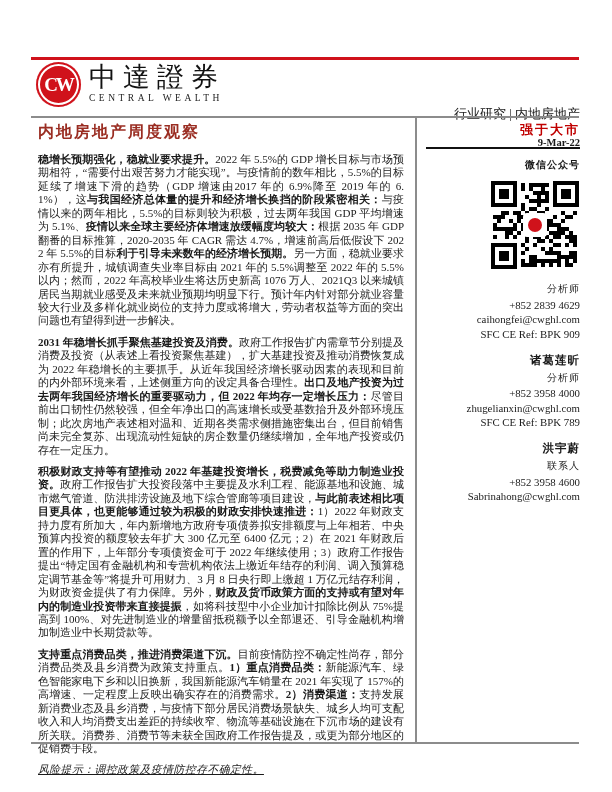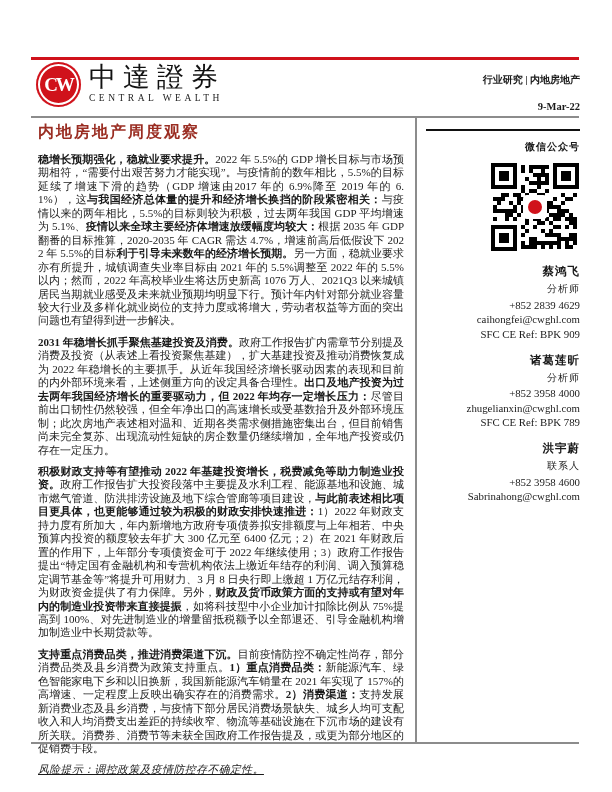--- a/index.html
+++ b/index.html
@@ -15,21 +15,21 @@
   .top-red-line{position:absolute;left:31px;top:57px;width:548px;height:3px;background:var(--brand-red);}
   .logo-wrap{position:absolute;left:36px;top:62px;display:flex;align-items:flex-start;}
   .logo-circle{width:45px;height:45px;border-radius:50%;background:var(--brand-red);
     box-shadow:inset 0 0 0 2px var(--brand-red), inset 0 0 0 4px #fff;
     display:flex;align-items:center;justify-content:center;}
   .logo-monogram{color:#fff;font-size:19px;font-weight:bold;letter-spacing:-2px;font-family:"Liberation Serif",serif;text-align:right;}
   .logo-text{margin-left:8px;}
   .logo-zh{font-size:27px;letter-spacing:7px;color:#111;line-height:30px;white-space:nowrap;text-align:center;}
   .logo-en{font-size:9.5px;letter-spacing:3.5px;color:#222;margin-top:1px;}
   .header-right{position:absolute;right:32px;top:73px;text-align:right;}
-  .header-category{font-size:10px;font-weight:bold;}
+  .header-category{font-size:13px;font-weight:normal;margin-top:32px;}
   .header-date{font-size:10.5px;font-weight:bold;margin-top:14px;}
   .header-gray-line{position:absolute;left:31px;top:116px;width:548px;height:2px;background:var(--line-gray);}
   .v-divider{position:absolute;left:415px;top:116px;width:2px;height:627px;background:var(--line-gray);}
   .bottom-gray-line{position:absolute;left:31px;top:742px;width:548px;height:2px;background:var(--line-gray);}
 
   
   .main-col{position:absolute;left:38px;top:122px;width:366px;}
   .report-title{color:var(--title-red);font-size:16px;font-weight:bold;letter-spacing:2px;line-height:20px;}
   .report-subtitle{color:var(--title-red);font-size:13.5px;font-weight:bold;letter-spacing:1px;line-height:18px;margin-top:9px;}
   .article{margin-top:11px;}
@@ -88,20 +88,21 @@
     <div class="article">
         <p class="para"><b>稳增长预期强化，稳就业要求提升。</b><span>2022 年 5.5%的 GDP 增长目标与市场预期相符，“需要付出艰苦努力才能实现”。与疫情前的数年相比，5.5%的目标延续了增速下滑的趋势（GDP 增速由2017 年的 6.9%降至 2019 年的 6.1%），这</span><b>与我国经济总体量的提升和经济增长换挡的阶段紧密相关：</b><span>与疫情以来的两年相比，5.5%的目标则较为积极，过去两年我国 GDP 平均增速为 5.1%、</span><b>疫情以来全球主要经济体增速放缓幅度均较大：</b><span>根据 2035 年 GDP 翻番的目标推算，2020-2035 年 CAGR 需达 4.7%，增速前高后低假设下 2022 年 5.5%的目标</span><b>利于引导未来数年的经济增长预期。</b><span>另一方面，稳就业要求亦有所提升，城镇调查失业率目标由 2021 年的 5.5%调整至 2022 年的 5.5%以内；然而，2022 年高校毕业生将达历史新高 1076 万人、2021Q3 以来城镇居民当期就业感受及未来就业预期均明显下行。预计年内针对部分就业容量较大行业及多样化就业岗位的支持力度或将增大，劳动者权益等方面的突出问题也有望得到进一步解决。</span></p>
         <p class="para"><b>2031 年稳增长抓手聚焦基建投资及消费。</b><span>政府工作报告扩内需章节分别提及消费及投资（从表述上看投资聚焦基建），扩大基建投资及推动消费恢复成为 2022 年稳增长的主要抓手。从近年我国经济增长驱动因素的表现和目前的内外部环境来看，上述侧重方向的设定具备合理性。</span><b>出口及地产投资为过去两年我国经济增长的重要驱动力，但 2022 年均存一定增长压力：</b><span>尽管目前出口韧性仍然较强，但全年净出口的高速增长或受基数抬升及外部环境压制；此次房地产表述相对温和、近期各类需求侧措施密集出台，但目前销售尚未完全复苏、出现流动性短缺的房企数量仍继续增加，全年地产投资或仍存在一定压力。</span></p>
         <p class="para"><b>积极财政支持等有望推动 2022 年基建投资增长，税费减免等助力制造业投资。</b><span>政府工作报告扩大投资段落中主要提及水利工程、能源基地和设施、城市燃气管道、防洪排涝设施及地下综合管廊等项目建设，</span><b>与此前表述相比项目更具体，也更能够通过较为积极的财政安排快速推进：</b><span>1）2022 年财政支持力度有所加大，年内新增地方政府专项债券拟安排额度与上年相若、中央预算内投资的额度较去年扩大 300 亿元至 6400 亿元；2）在 2021 年财政后置的作用下，上年部分专项债资金可于 2022 年继续使用；3）政府工作报告提出“特定国有金融机构和专营机构依法上缴近年结存的利润、调入预算稳定调节基金等”将提升可用财力、3 月 8 日央行即上缴超 1 万亿元结存利润，为财政资金提供了有力保障。另外，</span><b>财政及货币政策方面的支持或有望对年内的制造业投资带来直接提振</b><span>，如将科技型中小企业加计扣除比例从 75%提高到 100%、对先进制造业的增量留抵税额予以全部退还、引导金融机构增加制造业中长期贷款等。</span></p>
         <p class="para"><b>支持重点消费品类，推进消费渠道下沉。</b><span>目前疫情防控不确定性尚存，部分消费品类及县乡消费为政策支持重点。</span><b>1）重点消费品类：</b><span>新能源汽车、绿色智能家电下乡和以旧换新，我国新能源汽车销量在 2021 年实现了 157%的高增速、一定程度上反映出确实存在的消费需求。</span><b>2）消费渠道：</b><span>支持发展新消费业态及县乡消费，与疫情下部分居民消费场景缺失、城乡人均可支配收入和人均消费支出差距的持续收窄、物流等基础设施在下沉市场的建设有所关联。消费券、消费节等未获全国政府工作报告提及，或更为部分地区的促销费手段。</span></p>
       </div>
     <div class="risk-note">风险提示：调控政策及疫情防控存不确定性。</div>
   </div>
 
   <div class="side-col">
+    <div class="rating">强于大市</div>
     <hr class="side-rule">
     <div class="wechat-label">微信公众号</div>
     <div class="qr">
       <span class="finder f-tl"></span>
       <span class="finder f-tr"></span>
       <span class="finder f-bl"></span>
       <span class="qr-logo">
           <s></s>
         </span>
     <i style="left:31px;top:3px"></i>
@@ -237,21 +238,20 @@
         <i style="left:39px;top:83px"></i>
         <i style="left:43px;top:83px"></i>
         <i style="left:51px;top:83px"></i>
         <i style="left:59px;top:83px"></i>
         <i style="left:67px;top:83px"></i>
         <i style="left:75px;top:83px"></i>
         <i style="left:79px;top:83px"></i>
       </div>
     <div class="contact-list">
         <div class="contact">
-          <div class="c-name">蔡鸿飞</div>
           <div class="c-role">分析师</div>
           <div class="c-line">+852 2839 4629</div>
           <div class="c-line">caihongfei@cwghl.com</div>
           <div class="c-line">SFC CE Ref: BPK 909</div>
         </div>
         <div class="contact">
           <div class="c-name">诸葛莲昕</div>
           <div class="c-role">分析师</div>
           <div class="c-line">+852 3958 4000</div>
           <div class="c-line">zhugelianxin@cwghl.com</div>

